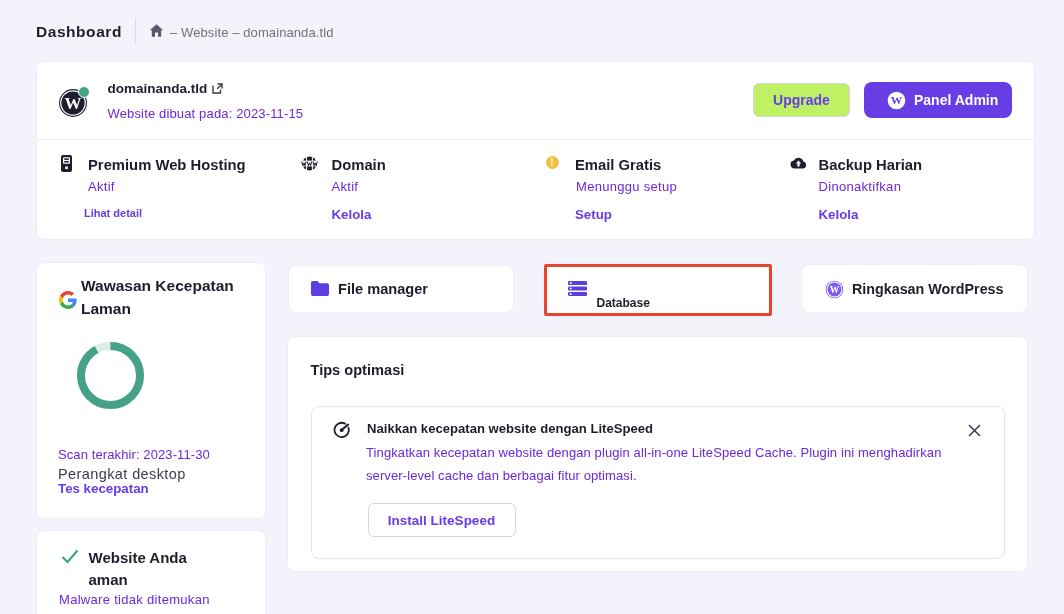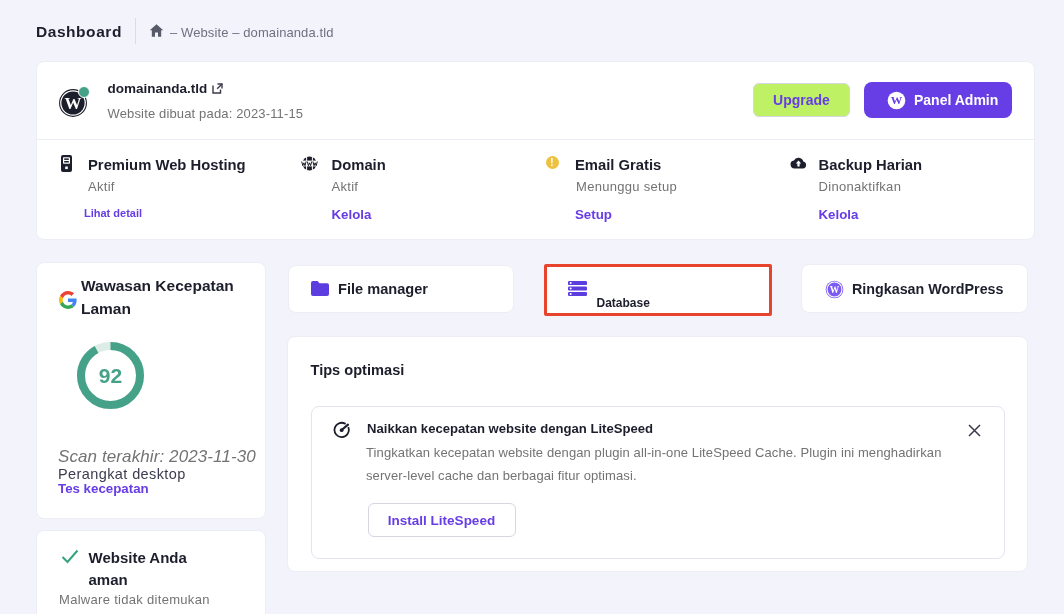--- a/index.html
+++ b/index.html
@@ -2,21 +2,21 @@
 <html><head>
 <meta charset="utf-8">
 <style>
   * { margin:0; padding:0; box-sizing:border-box; }
   html,body { width:1064px; height:614px; }
   body { font-family:"Liberation Sans", sans-serif; background:#f3f3fb; overflow:hidden; }
   #root { position:relative; width:1064px; height:614px; }
   .abs { position:absolute; }
   .card { position:absolute; background:#fff; border:1px solid #ededf5; border-radius:8px; }
   .dark { color:#1d1e2c; }
-  .gray { color:#737373; }
+  .gray { color:#6d28d9; }
   .purple { color:#673de6; }
   .b { font-weight:bold; }
 </style>
 </head>
 <body>
 <div id="root">
 
   <div class="abs dark b" style="left:36px; top:22.5px; font-size:15.5px; letter-spacing:0.55px;">Dashboard</div>
   <div class="abs" style="left:135px; top:18px; width:1px; height:26px; background:#d9dbe6;"></div>
   <svg class="abs" style="left:149px; top:23px;" width="15" height="15" viewBox="0 0 16 16">
@@ -98,24 +98,23 @@
     <path fill="#4285F4" d="M46.98 24.55c0-1.57-.15-3.09-.38-4.55H24v9.02h12.94c-.58 2.96-2.26 5.48-4.78 7.18l7.73 6c4.51-4.18 7.09-10.36 7.09-17.65z"></path>
     <path fill="#FBBC05" d="M10.53 28.59c-.48-1.45-.76-2.99-.76-4.59s.27-3.14.76-4.59l-7.98-6.19C.92 16.46 0 20.12 0 24c0 3.88.92 7.54 2.56 10.78l7.97-6.19z"></path>
     <path fill="#34A853" d="M24 48c6.48 0 11.93-2.13 15.89-5.81l-7.73-6c-2.15 1.45-4.92 2.3-8.16 2.3-6.26 0-11.57-4.22-13.47-9.91l-7.98 6.19C6.51 42.62 14.62 48 24 48z"></path>
   </svg>
   <div class="abs dark b" style="left:81px; top:275px; font-size:15.5px; line-height:22.5px;">Wawasan Kecepatan<br>Laman</div>
 
   <svg class="abs" style="left:77px; top:342px;" width="67" height="67" viewBox="0 0 67 67">
     <circle cx="33.5" cy="33.5" r="29.5" fill="none" stroke="#dcede7" stroke-width="8"></circle>
     <circle cx="33.5" cy="33.5" r="29.5" fill="none" stroke="#45a188" stroke-width="8" stroke-dasharray="170.55 185.35" transform="rotate(-90 33.5 33.5)"></circle>
   </svg>
-  <div class="abs b" style="left:77px; top:342px; width:67px; height:67px; display:flex; align-items:center; justify-content:center; font-size:21px; color:#45a188;">92</div>
 
   <div class="abs" style="left:58px; top:425.5px; font-size:14.5px; color:#3c3b4f; letter-spacing:0.4px;margin-top:40px;">Perangkat desktop</div>
-  <div class="abs gray" style="left:58px; top:447px; font-size:17px; letter-spacing:0.1px;font-style:italic;">Scan terakhir: 2023-11-30</div>
+  <div class="abs gray" style="left:58px; top:447px; font-size:13px; letter-spacing:0.1px;">Scan terakhir: 2023-11-30</div>
   <div class="abs purple b" style="left:58px; top:481px; font-size:13.3px;">Tes kecepatan</div>
 
   <div class="card" style="left:36px; top:530px; width:230px; height:120px;"></div>
   <svg class="abs" style="left:61px; top:549px;" width="18" height="15" viewBox="0 0 18 15">
     <path d="M1.5 8 L6.5 13 L16.5 1.5" fill="none" stroke="#33a27d" stroke-width="2"></path>
   </svg>
   <div class="abs dark b" style="left:88.5px; top:547px; font-size:15px; line-height:22px;">Website Anda<br>aman</div>
   <div class="abs gray" style="left:59px; top:591.5px; font-size:13px; letter-spacing:0.3px;">Malware tidak ditemukan</div>
 
   <div class="card" style="left:288px; top:264.5px; width:226px; height:48.5px;"></div>

